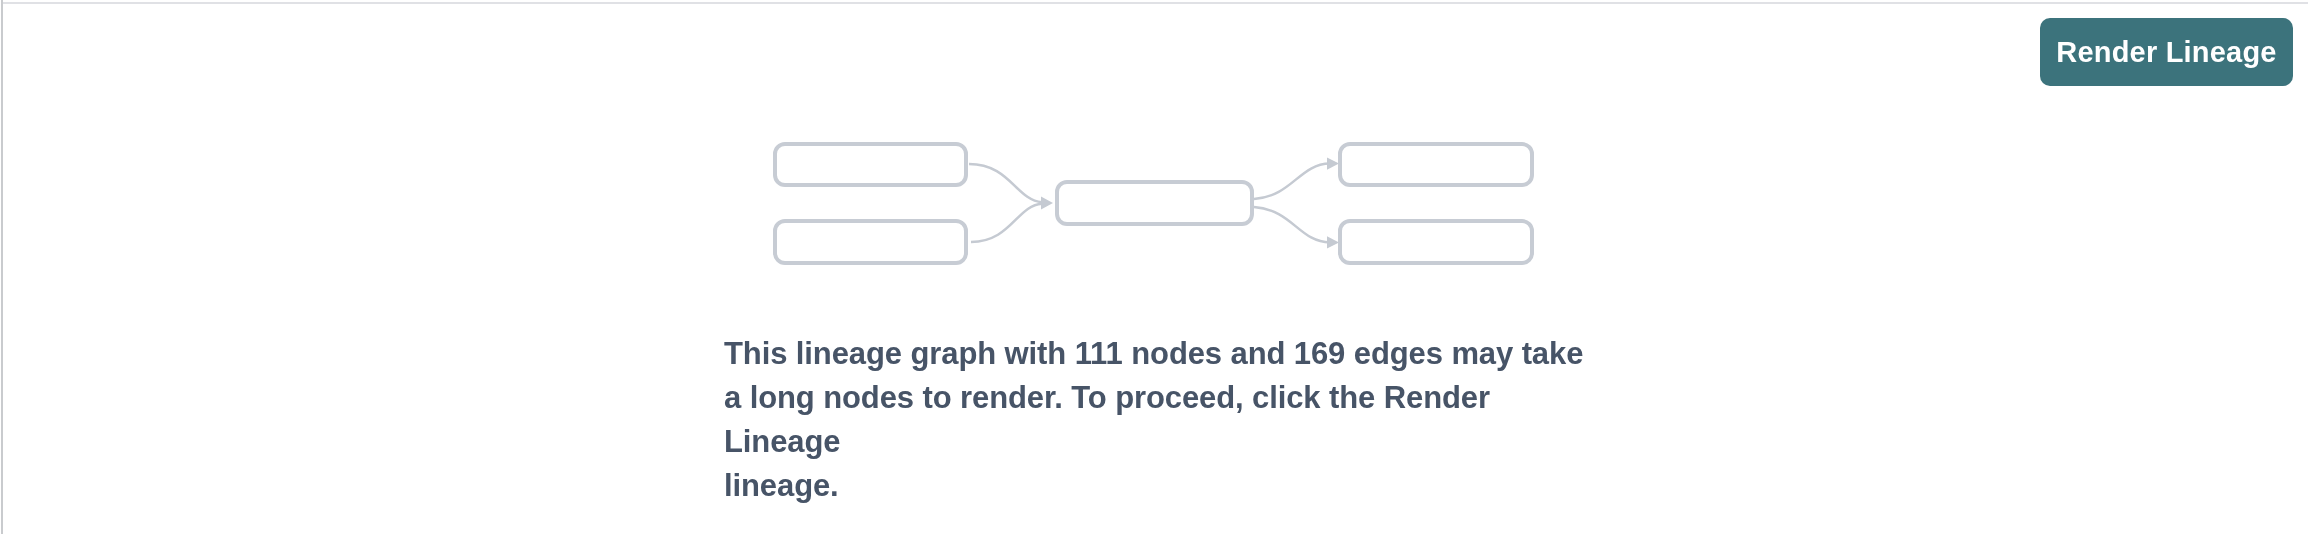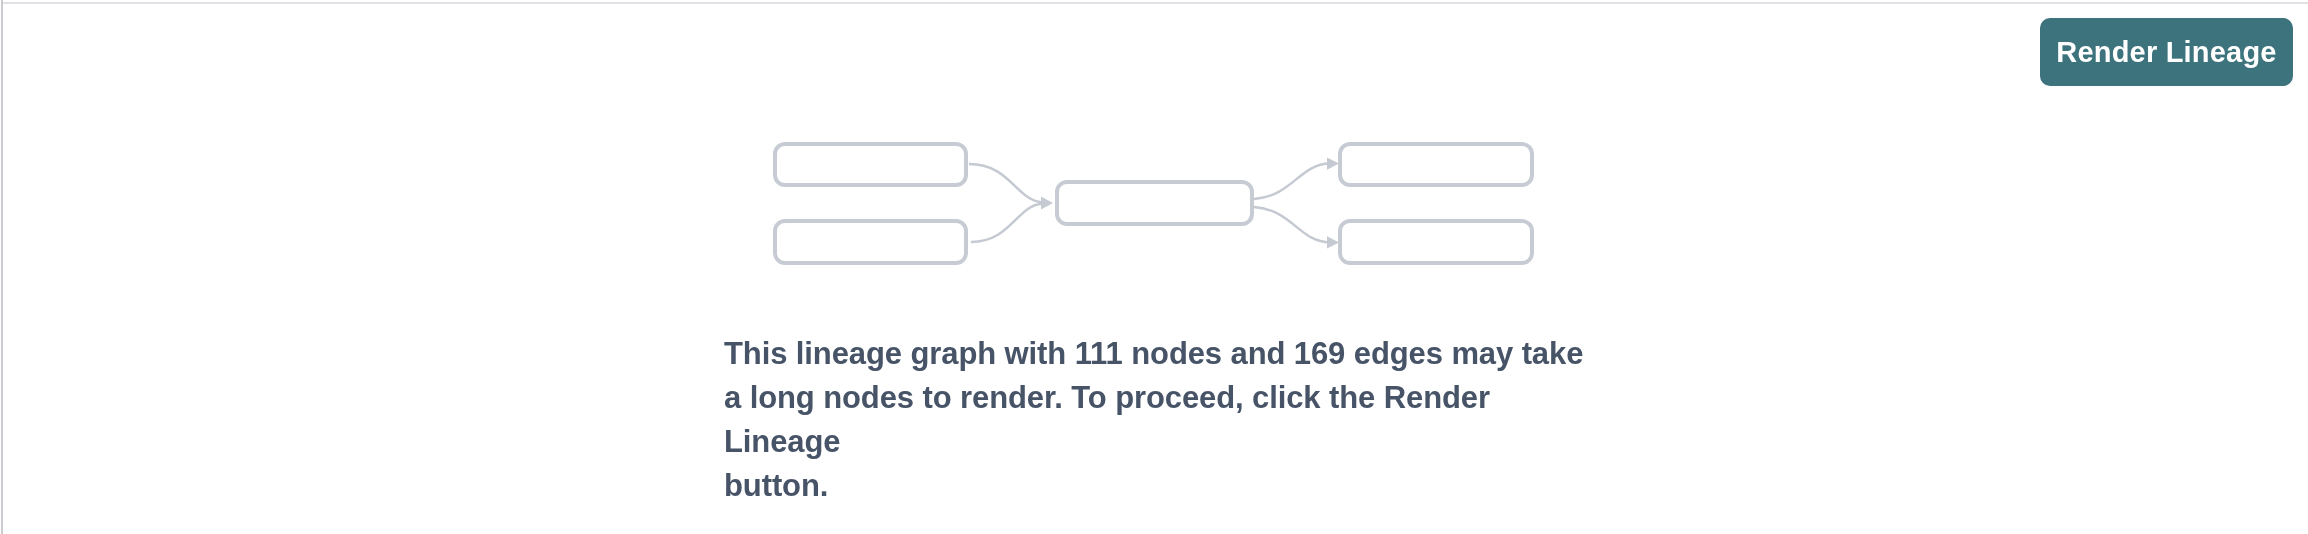--- a/index.html
+++ b/index.html
@@ -82,17 +82,17 @@
         <rect x="2" y="82" width="191" height="42" rx="10"></rect>
         <rect x="284" y="43" width="195" height="42" rx="10"></rect>
         <rect x="567" y="5" width="192" height="41" rx="10"></rect>
         <rect x="567" y="82" width="192" height="42" rx="10"></rect>
       </g>
     </svg>
 
     <div class="warning-msg">
       <span>This lineage graph with 111 nodes and 169 edges may take</span>
       <span>a long nodes to render. To proceed, click the Render Lineage</span>
-      <span>button.</span>
+      <span>lineage.</span>
     </div>
 
   </div>
 </div>
 
 </body></html>

